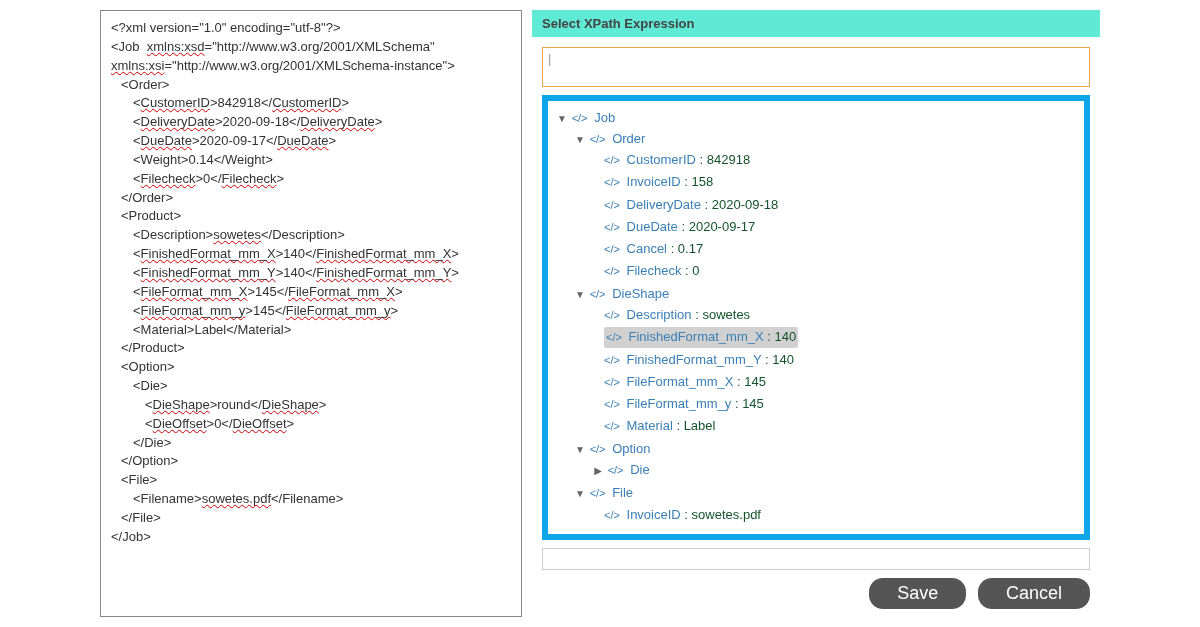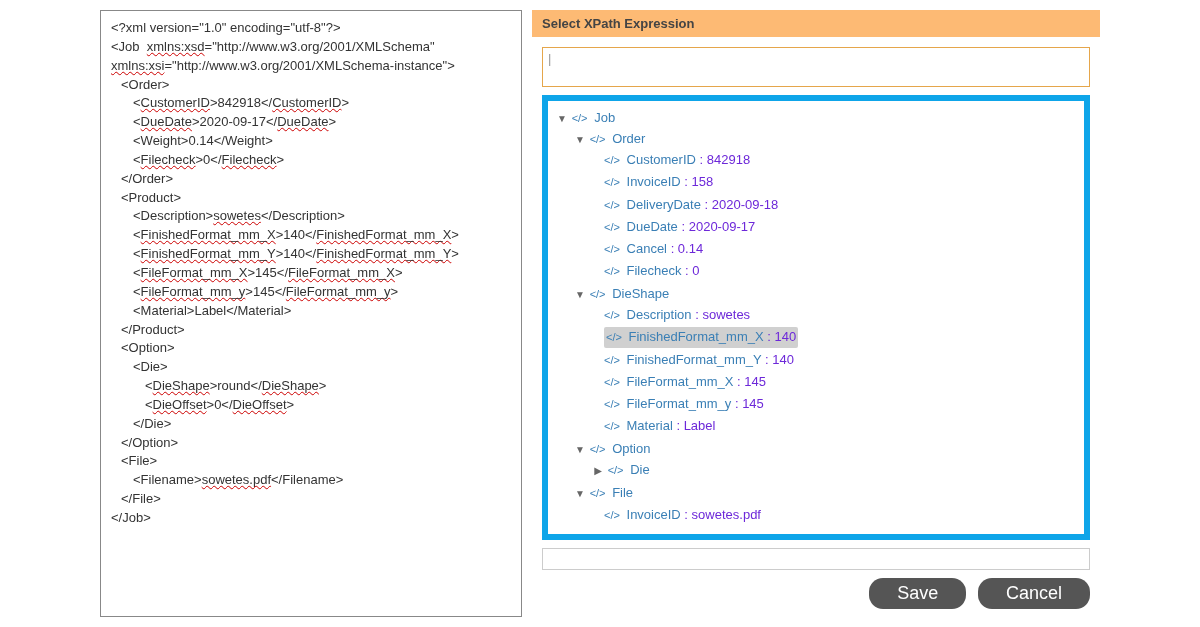--- a/index.html
+++ b/index.html
@@ -1,50 +1,51 @@
 <!DOCTYPE html>
 <html><head>
 <meta charset="utf-8">
 <style>
 body { margin:0; font-family: Arial, sans-serif; font-size:13px; color:#333; background:#fff; }
 .container { display:flex; width:1200px; height:627px; box-sizing:border-box; padding:10px 100px; }
 .left-panel { width:400px; border:1px solid #888; padding:8px 10px; line-height:1.45; margin-right:10px; }
 .left-panel span { white-space:nowrap; }
 .right-panel { flex:1; }
-.dialog-header { background:#fdba74; padding:6px 10px; font-weight:bold; color:#444; }
+.dialog-header { background:#5eead4; padding:6px 10px; font-weight:bold; color:#444; }
 .dialog-body { padding:10px; }
 .search-box { border:1px solid #e5a64b; background:#fff; padding:3px 5px; margin-bottom:8px; }
 .search-box input { border:none; outline:none; width:100%; font-size:13px; background:transparent; }
 .tree-wrapper { border:6px solid #0ea5e9; padding:6px 4px 6px 4px; max-height:430px; overflow:hidden; }
 .tree ul { list-style:none; padding-left:18px; margin:0; }
 .tree > ul { padding-left:4px; }
 .tree li { padding:1px 0; line-height:1.55; white-space:nowrap; }
 .toggle { display:inline-block; width:12px; text-align:center; color:#666; font-size:10px; cursor:pointer; }
 .tag-icon { color:#3a7fb5; font-size:11px; margin-right:3px; }
 .node-name { color:#3a7fb5; }
-.node-val { color:#6d28d9; }
+.node-val { color:#14532d; }
 .tree li.selected > span.row { background:#d0d0d0; border-radius:2px; padding:0 2px; }
 span.row { display:inline-block; }
 .output-box { border:1px solid #ccc; background:#fff; height:20px; margin-top:8px; }
 .buttons { text-align:right; margin-top:8px; }
 .buttons button { background:#555; color:#fff; border:none; border-radius:14px; padding:5px 28px; font-size:18px; margin-left:8px; cursor:pointer; }
 .red-underline { text-decoration: underline wavy #c00 1px; text-decoration-skip-ink:none; }
 </style>
 </head>
 <body>
 
 <div class="container">
 
   <div class="left-panel">
     <div>&lt;?xml  version="1.0"  encoding="utf-8"?&gt;</div>
     <div>&lt;Job &nbsp;<span class="red-underline">xmlns:xsd</span>="http://www.w3.org/2001/XMLSchema" <span class="red-underline">xmlns:xsi</span>="http://www.w3.org/2001/XMLSchema-instance"&gt;</div>
     <div style="padding-left:10px">
       <div>&lt;Order&gt;</div>
       <div style="padding-left:12px">
         <div>&lt;<span class="red-underline">CustomerID</span>&gt;842918&lt;/<span class="red-underline">CustomerID</span>&gt;</div>
+        <div>&lt;<span class="red-underline">DeliveryDate</span>&gt;2020-09-18&lt;/<span class="red-underline">DeliveryDate</span>&gt;</div>
         <div>&lt;<span class="red-underline">DueDate</span>&gt;2020-09-17&lt;/<span class="red-underline">DueDate</span>&gt;</div>
         <div>&lt;Weight&gt;0.14&lt;/Weight&gt;</div>
         <div>&lt;<span class="red-underline">Filecheck</span>&gt;0&lt;/<span class="red-underline">Filecheck</span>&gt;</div>
       </div>
       <div>&lt;/Order&gt;</div>
       <div>&lt;Product&gt;</div>
       <div style="padding-left:12px">
         <div>&lt;Description&gt;<span class="red-underline">sowetes</span>&lt;/Description&gt;</div>
         <div>&lt;<span class="red-underline">FinishedFormat_mm_X</span>&gt;140&lt;/<span class="red-underline">FinishedFormat_mm_X</span>&gt;</div>
         <div>&lt;<span class="red-underline">FinishedFormat_mm_Y</span>&gt;140&lt;/<span class="red-underline">FinishedFormat_mm_Y</span>&gt;</div>
@@ -87,21 +88,21 @@
             <span class="row"><span class="tag-icon">&lt;/&gt;</span> <span class="node-name">Job</span></span>
             <ul>
               <li>
                 <span class="toggle">▼</span>
                 <span class="row"><span class="tag-icon">&lt;/&gt;</span> <span class="node-name">Order</span></span>
                 <ul>
                   <li><span class="toggle"></span><span class="row"><span class="tag-icon">&lt;/&gt;</span> <span class="node-name">CustomerID</span> <span class="node-val">: <span>842918</span></span></span></li>
                   <li><span class="toggle"></span><span class="row"><span class="tag-icon">&lt;/&gt;</span> <span class="node-name">InvoiceID</span> <span class="node-val">: <span>158</span></span></span></li>
                   <li><span class="toggle"></span><span class="row"><span class="tag-icon">&lt;/&gt;</span> <span class="node-name">DeliveryDate</span> <span class="node-val">: <span>2020-09-18</span></span></span></li>
                   <li><span class="toggle"></span><span class="row"><span class="tag-icon">&lt;/&gt;</span> <span class="node-name">DueDate</span> <span class="node-val">: <span>2020-09-17</span></span></span></li>
-                  <li><span class="toggle"></span><span class="row"><span class="tag-icon">&lt;/&gt;</span> <span class="node-name">Cancel</span> <span class="node-val">: <span>0.14</span></span></span></li>
+                  <li><span class="toggle"></span><span class="row"><span class="tag-icon">&lt;/&gt;</span> <span class="node-name">Cancel</span> <span class="node-val">: <span>0.17</span></span></span></li>
                   <li><span class="toggle"></span><span class="row"><span class="tag-icon">&lt;/&gt;</span> <span class="node-name">Filecheck</span> <span class="node-val">: <span>0</span></span></span></li>
                 </ul>
               </li>
               <li>
                 <span class="toggle">▼</span>
                 <span class="row"><span class="tag-icon">&lt;/&gt;</span> <span class="node-name">DieShape</span></span>
                 <ul>
                   <li><span class="toggle"></span><span class="row"><span class="tag-icon">&lt;/&gt;</span> <span class="node-name">Description</span> <span class="node-val">: <span>sowetes</span></span></span></li>
                   <li class="selected"><span class="toggle"></span><span class="row"><span class="tag-icon">&lt;/&gt;</span> <span class="node-name">FinishedFormat_mm_X</span> <span class="node-val">: <span>140</span></span></span></li>
                   <li><span class="toggle"></span><span class="row"><span class="tag-icon">&lt;/&gt;</span> <span class="node-name">FinishedFormat_mm_Y</span> <span class="node-val">: <span>140</span></span></span></li>

